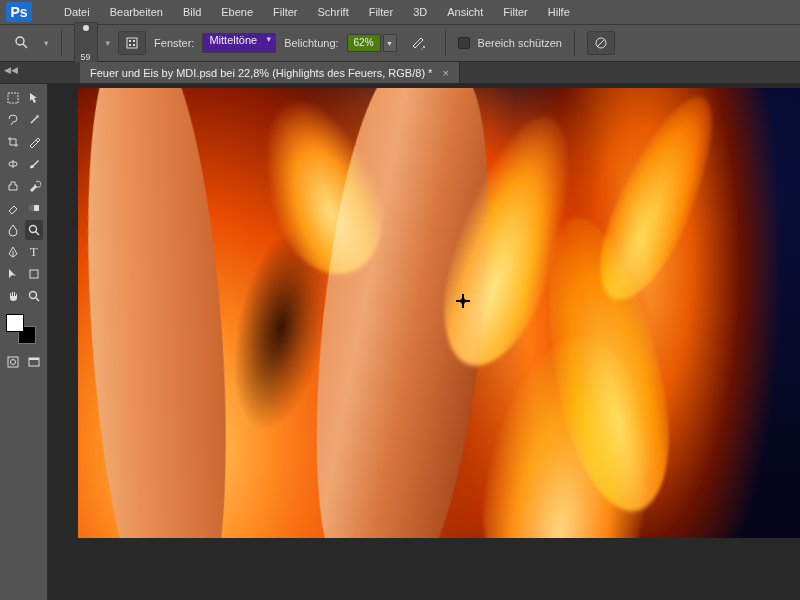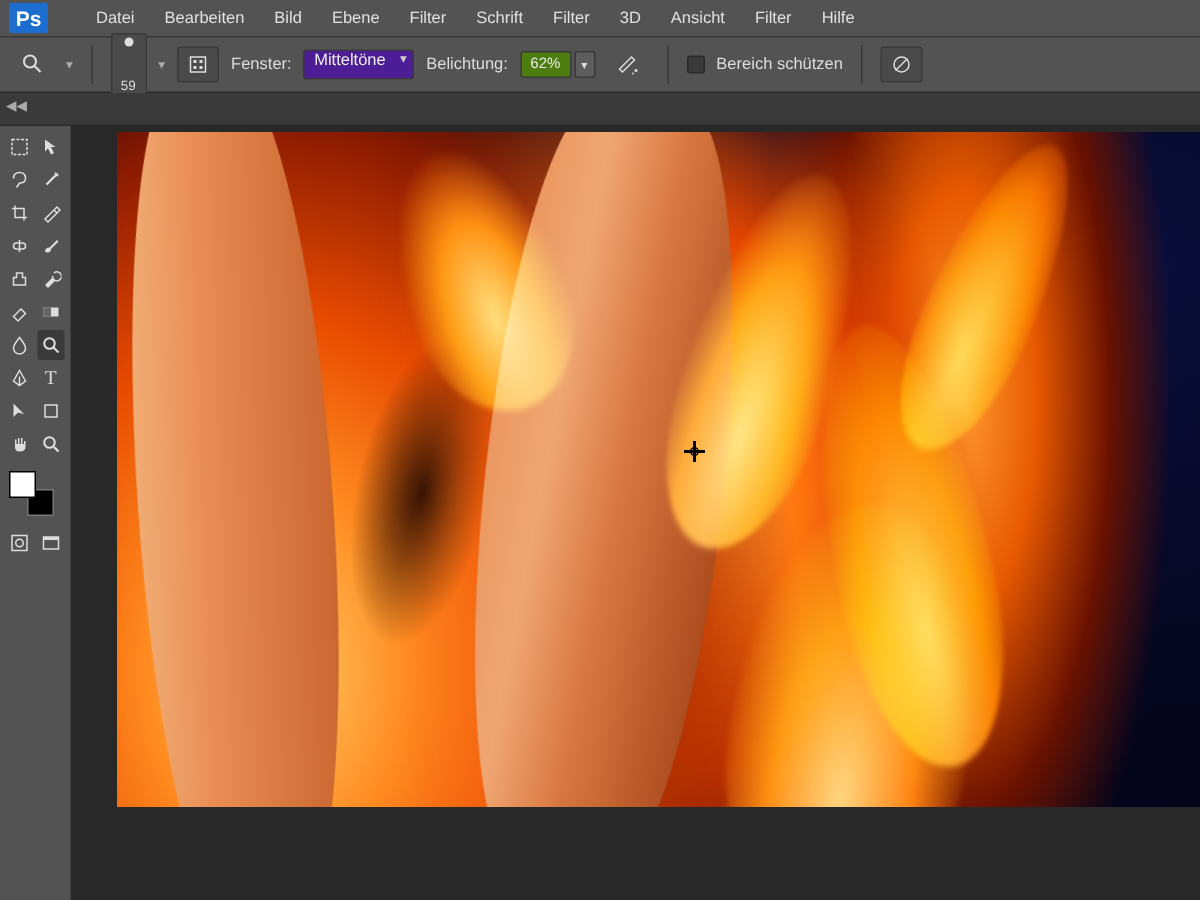--- a/index.html
+++ b/index.html
@@ -151,20 +151,24 @@
   <div class="opt-icon">
     <svg width="14" height="14" viewBox="0 0 14 14">
         <circle cx="7" cy="7" r="5" fill="none" stroke="#ddd"></circle>
         <path d="M3 11 L11 3" stroke="#ddd"></path>
       </svg>
   </div>
 </div>
 
 <div class="tab-strip">
   <span class="tab-collapse">◀◀</span>
+  <div class="doc-tab">
+    <span>Feuer und Eis by MDI.psd bei 22,8% (Highlights des Feuers, RGB/8) *</span>
+    <span class="x">×</span>
+  </div>
 </div>
 
 <div class="main">
 
   <div class="tools">
     <div class="tool-row">
       <div class="tool">
           <svg width="14" height="14">
             <rect x="2" y="2" width="10" height="10" fill="none" stroke="#ddd" stroke-dasharray="2 1"></rect>
           </svg>

